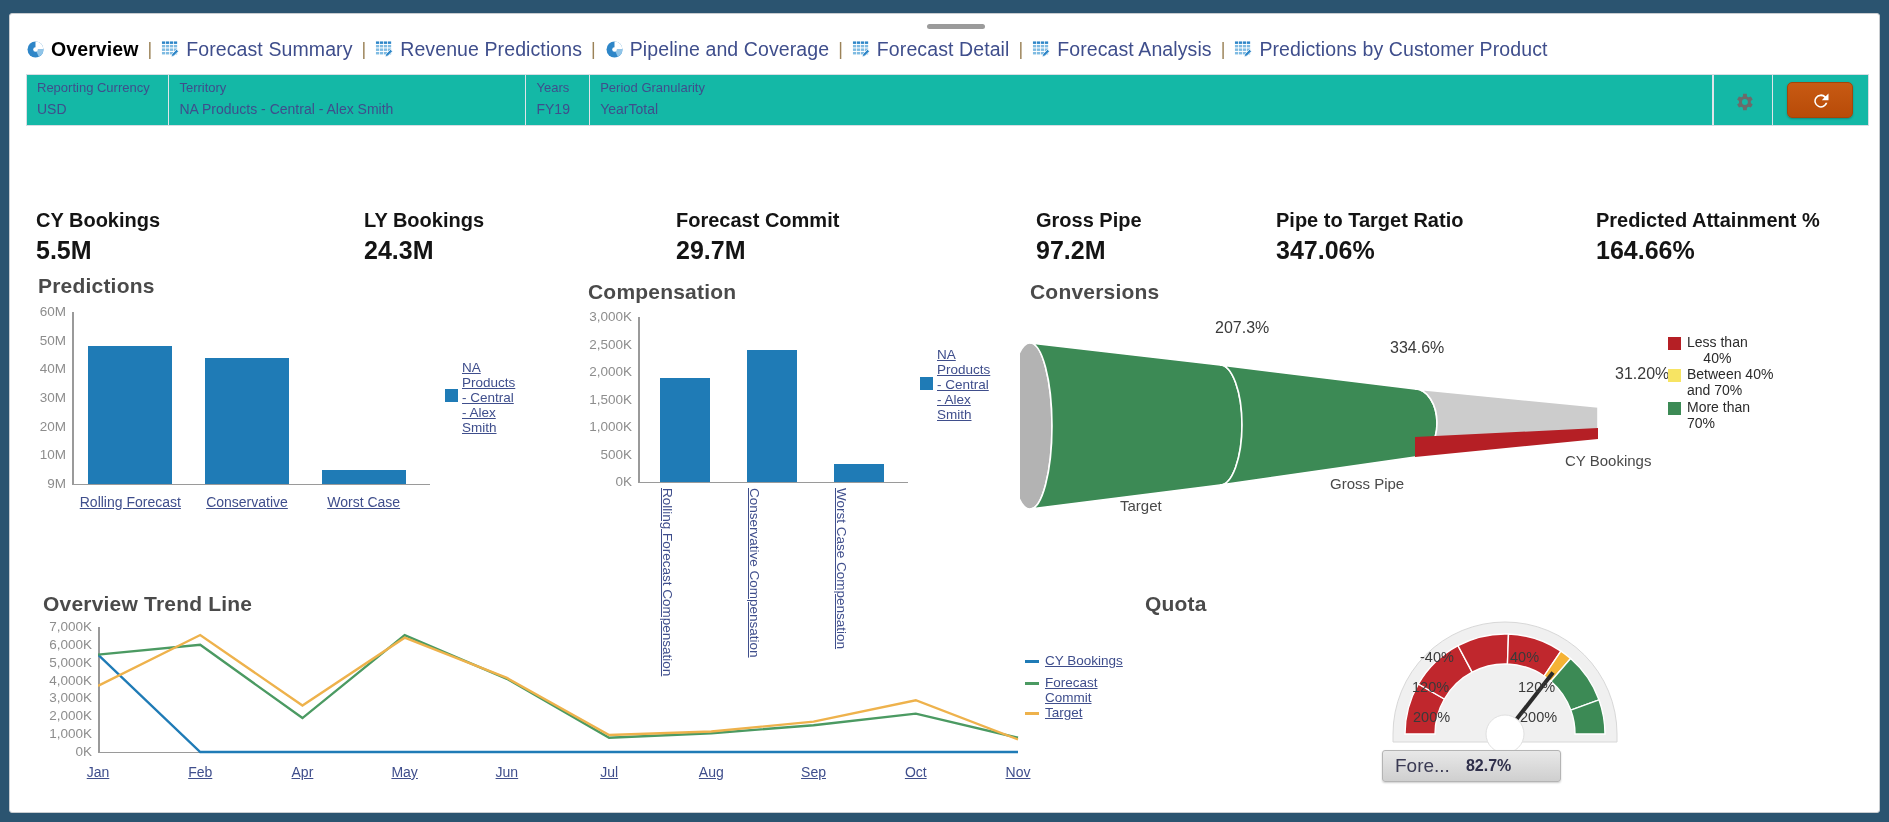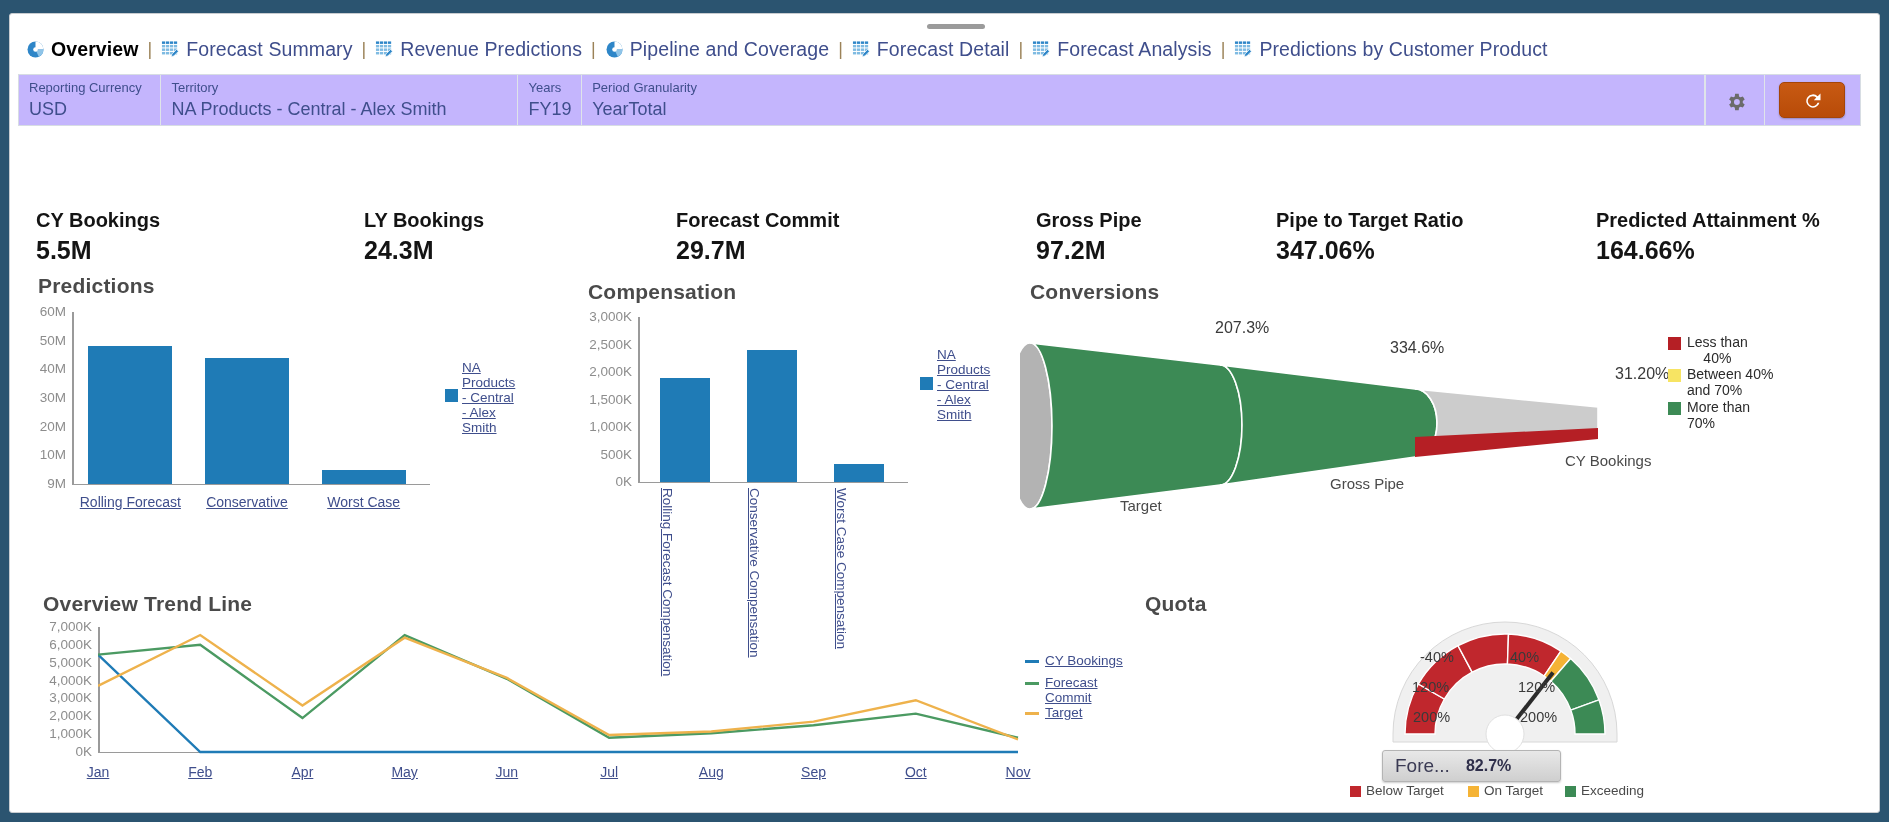--- a/index.html
+++ b/index.html
@@ -65,41 +65,41 @@
     margin: 0 9px;
     font-size: 18px;
     opacity: .85;
   }
   .ico { width: 19px; height: 19px; display: inline-block; position: relative; flex: none; }
   .ico svg { display: block; }
 
   
   .filterbar {
     position: absolute;
-    left: 8px; top: 60px;
+    left: 16px; top: 60px;
     width: 1843px; height: 52px;
     border: 1px solid #d7dde3;
-    background: #c4b5fd;
+    background: #14b8a6;
     display: flex;
   }
   .fcell {
     border-right: 1px solid #dfe4e9;
     padding: 5px 10px 0 10px;
     display: flex; flex-direction: column;
     justify-content: flex-start;
     overflow: hidden;
   }
   .fcell:last-child { border-right: none; }
   .fcell .flabel {
     font-size: 13px; color: #3f4e8c;
     line-height: 15px;
     white-space: nowrap;
   }
   .fcell .fvalue {
-    font-size: 18px; color: #3f4e8c;
+    font-size: 14px; color: #3f4e8c;
     line-height: 24px; margin-top: 2px;
     white-space: nowrap;
   }
   .fcell-cur { width: 146px; }
   .fcell-terr { width: 367px; }
   .fcell-yr { width: 65px; }
   .fcell-per { width: 1155px; }
   .fcell-gear {
     width: 62px; align-items: center; justify-content: center;
     flex-direction: row; padding: 0;
@@ -558,23 +558,15 @@
         <div class="gauge-tick" style="left: 22px; top: 65px;">120%</div>
         <div class="gauge-tick" style="left: 23px; top: 95px;">200%</div>
         <div class="gauge-tick" style="left: 120px; top: 35px;">40%</div>
         <div class="gauge-tick" style="left: 128px; top: 65px;">120%</div>
         <div class="gauge-tick" style="left: 130px; top: 95px;">200%</div>
         <div class="gauge-readout" style="left: -8px; top: 136px; width: 179px; height: 32px;">
           <div class="gr-label">Fore...</div>
           <span class="gr-value">82.7%</span>
         </div>
       </div>
-    <div class="chart-box" style="left:1340px; top:768px; width:300px; height:24px;" id="gauge-legend">
-        <div class="q-leg-sw" style="left: 0px; top: 4px; background: rgb(192, 39, 45);"></div>
-        <div class="q-leg-txt" style="left: 16px; top: 1px;">Below Target</div>
-        <div class="q-leg-sw" style="left: 118px; top: 4px; background: rgb(245, 179, 53);"></div>
-        <div class="q-leg-txt" style="left: 134px; top: 1px;">On Target</div>
-        <div class="q-leg-sw" style="left: 215px; top: 4px; background: rgb(60, 138, 85);"></div>
-        <div class="q-leg-txt" style="left: 231px; top: 1px;">Exceeding</div>
-      </div>
 
   </div>
 </div>
 
 </body></html>

